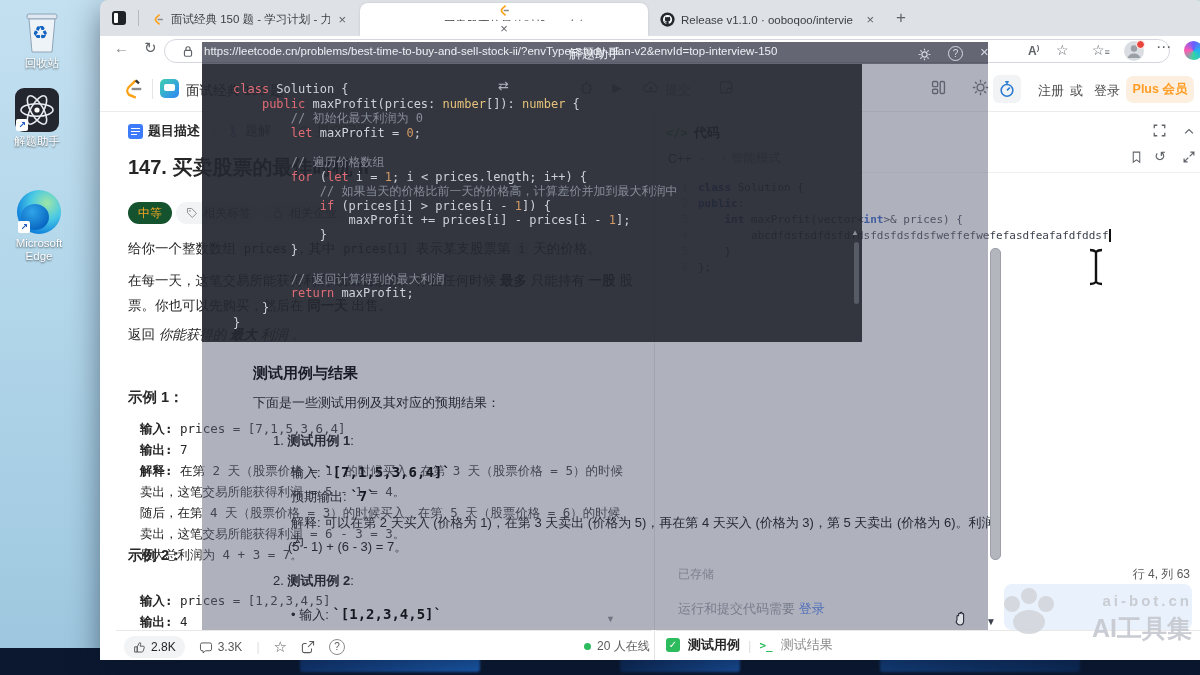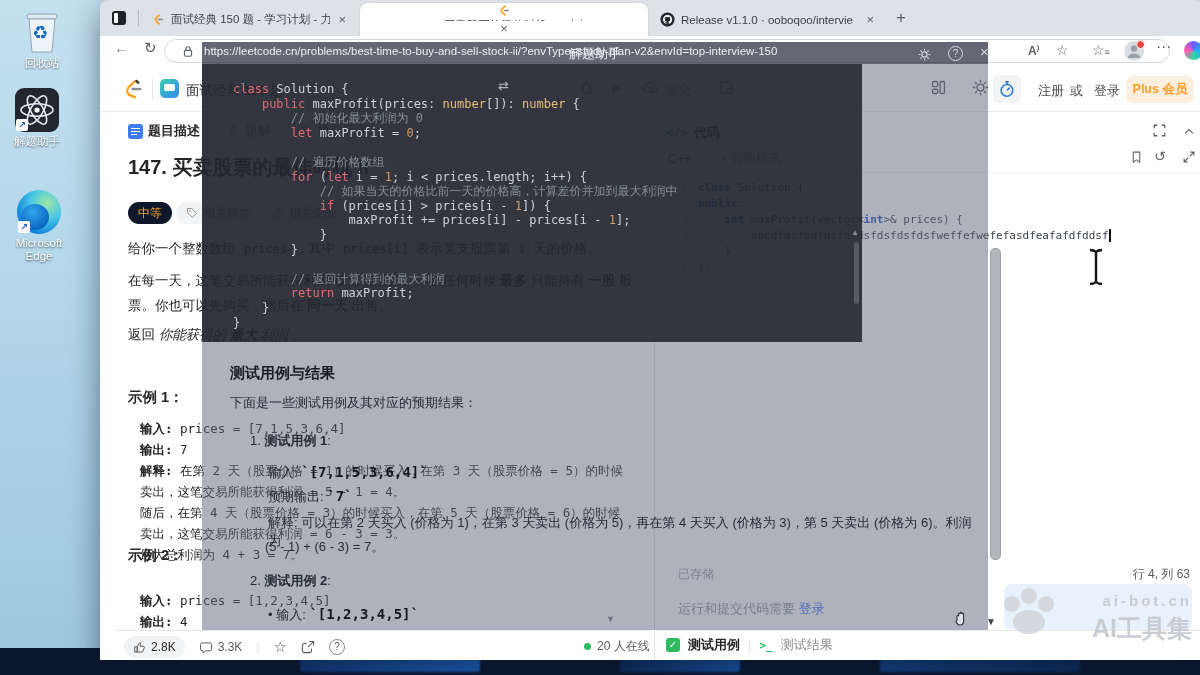--- a/index.html
+++ b/index.html
@@ -63,21 +63,21 @@
   .lt-cursor{display:inline-block;width:2px;height:13px;background:#111;vertical-align:text-bottom;}
   
   .overlay{left:202px;top:42px;width:786px;height:588px;background:rgba(96,100,122,.50);z-index:30;}
   .ov-header{position:absolute;left:0;top:0;width:100%;height:22px;background:rgba(38,40,54,.55);}
   .ov-title{position:absolute;left:0;top:3px;width:100%;text-align:center;color:#eceef4;font-size:13px;z-index:37;}
   .ov-codeblock{position:absolute;left:0;top:22px;width:660px;height:278px;background:rgba(31,34,42,.86);}
   .dkcode{position:absolute;left:31px;top:18px;font-family:"DejaVu Sans Mono",monospace;font-size:12px;}
   .dkcode .cl{height:14.6px;line-height:14.6px;white-space:pre;}
   .dk-kw{color:#e06c75;}.dk-ty{color:#e5c07b;}.dk-num{color:#d19a66;}
   .dk-cm{color:#878d99;}.dk-pl{color:#ccd1da;}
-  .ov-text{position:absolute;font-size:13px;color:#262b36;}
+  .ov-text{position:absolute;font-size:13px;color:#262b36;margin-left:23px;}
   .urltext{z-index:36;color:#eef0f5;font-size:11.5px;white-space:nowrap;}
   .sb-thumb{left:990px;top:248px;width:9px;height:310px;background:#b3b6bd;border:1px solid #9da0a8;border-radius:5px;z-index:35;}
   .ibeam{z-index:50;}
   .watermark{color:#c9ccd2;font-weight:bold;text-align:right;z-index:3;}
   svg{display:block;}
 </style>
 </head>
 <body>
 
 <div id="screen">
@@ -258,21 +258,21 @@
     <div class="lp-tab" style="left:198px;color:#595959;">
       <svg width="14" height="15" viewBox="0 0 20 20">
         <circle cx="10" cy="10" r="7" fill="none" stroke="#8c8c8c" stroke-width="1.5"></circle>
         <path d="M10 6v4.5l3 1.5" fill="none" stroke="#8c8c8c" stroke-width="1.5"></path>
       </svg>
       <span>提交记录</span>
     </div>
 
     <div class="abs" style="left:28px;top:88px;font-size:20px;font-weight:bold;color:#262626;">147. 买卖股票的最佳时机 II</div>
 
-    <div class="badge" style="left:28px;background:#0f172a;color:#f5a623;">中等</div>
+    <div class="badge" style="left:28px;background:#14532d;color:#f5a623;">中等</div>
     <div class="badge" style="left:76px;">
       <svg width="12" height="12" viewBox="0 0 20 20">
         <path d="M2.5 2.5h7l8 8-7 7-8-8z" fill="none" stroke="#8c8c8c" stroke-width="1.6"></path>
         <circle cx="6.5" cy="6.5" r="1.3" fill="#8c8c8c"></circle>
       </svg>
       <span>相关标签</span>
     </div>
     <div class="badge" style="left:162px;">
       <svg width="12" height="12" viewBox="0 0 20 22">
         <rect x="4" y="9" width="12" height="10" rx="2" fill="none" stroke="#8c8c8c" stroke-width="1.8"></rect>

